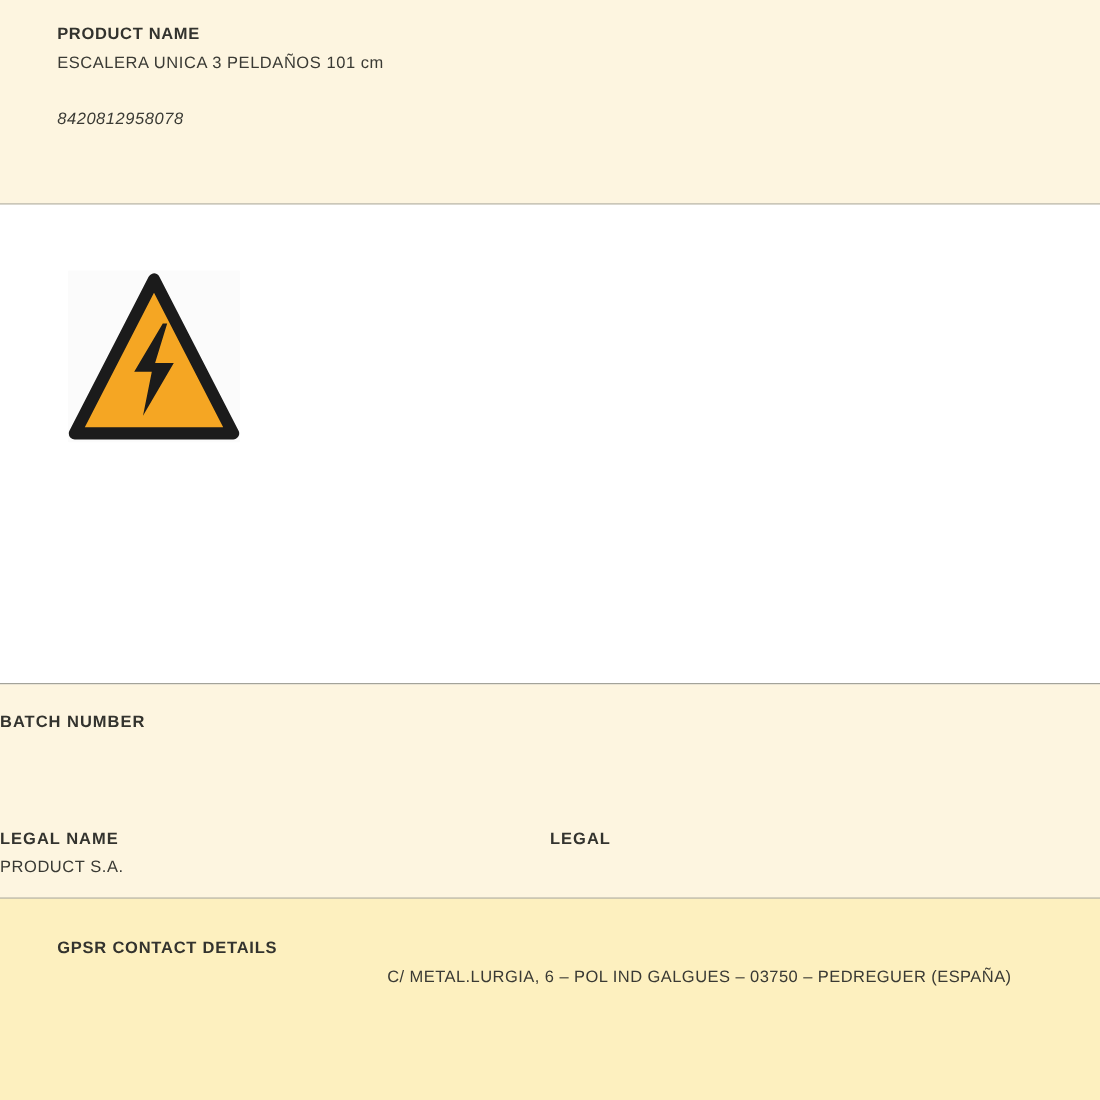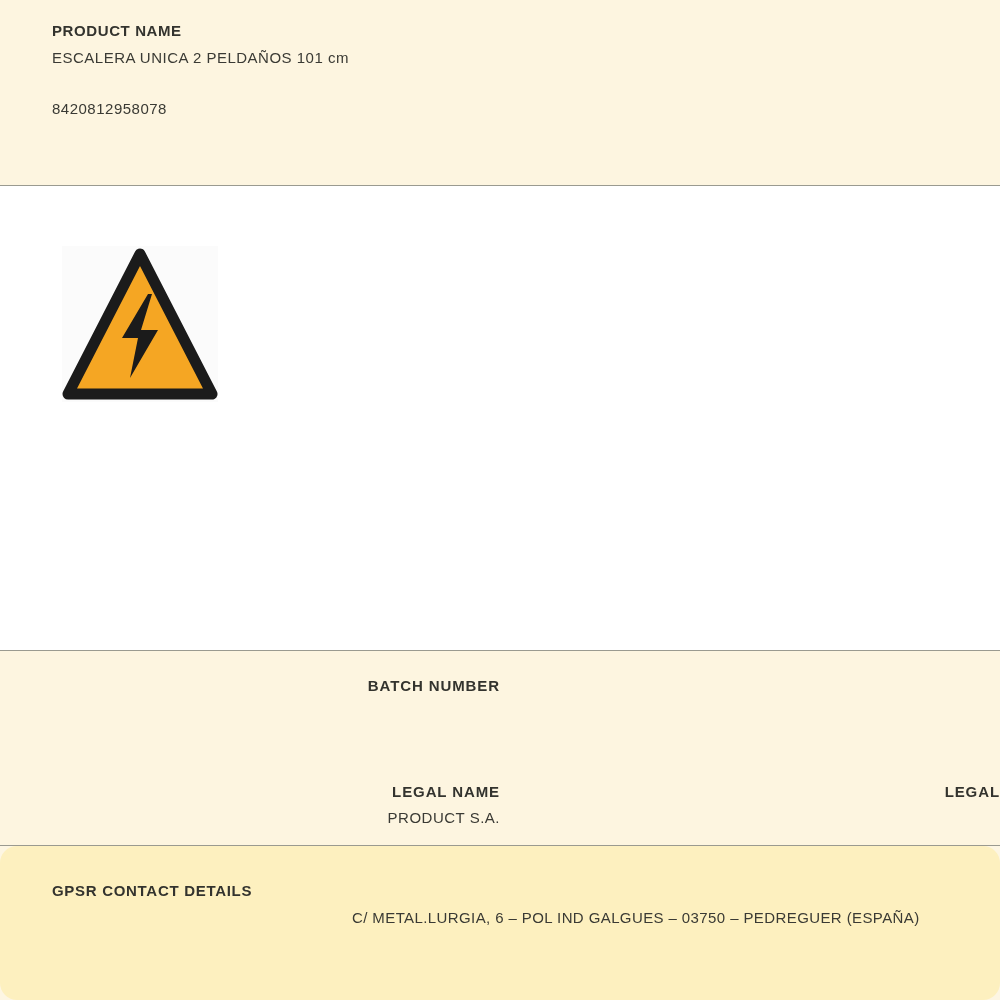--- a/index.html
+++ b/index.html
@@ -39,20 +39,21 @@
     margin: 0 0 10px 0;
   }
   .field-value {
     font-size: 15px;
     letter-spacing: 0.5px;
     color: #3a3a34;
     margin: 0 0 34px 0;
   }
   .field-value.last {
     margin-bottom: 0;
+    font-style: italic;
   }
 
   
   .section-picto {
     background: #ffffff;
     flex: 1 1 auto;
     position: relative;
     border-bottom: 1px solid #9a9a90;
   }
   .picto-wrap {
@@ -74,21 +75,21 @@
     padding: 26px 0 22px 0;
     box-sizing: border-box;
     height: 195px;
   }
   .grid-row {
     display: flex;
     width: 100%;
   }
   .grid-cell {
     width: 50%;
-    text-align: right;
+    text-align: left;
   }
   .cell-label {
     font-size: 15px;
     font-weight: bold;
     letter-spacing: 0.9px;
     color: #33332e;
     margin: 0;
   }
   .cell-value {
     font-size: 15px;
@@ -97,25 +98,24 @@
     margin: 9px 0 0 0;
     min-height: 18px;
   }
   .row-gap {
     height: 62px;
   }
 
   
   .section-contact {
     background: #fdf0bf;
-    height: 154px;
+    height: 183px;
     box-sizing: border-box;
     padding: 36px 0 0 0;
     position: relative;
-    border-radius: 17px;
   }
   .contact-label {
     position: absolute;
     left: 52px;
     top: 36px;
     font-size: 15px;
     font-weight: bold;
     letter-spacing: 0.7px;
     color: #33332e;
   }
@@ -128,21 +128,21 @@
     color: #3a3a34;
   }
 </style>
 </head>
 <body>
 
 <div class="page">
 
   <div class="section-top">
     <p class="field-label">PRODUCT NAME</p>
-    <p class="field-value">ESCALERA UNICA 2 PELDAÑOS 101 cm</p>
+    <p class="field-value">ESCALERA UNICA 3 PELDAÑOS 101 cm</p>
     <p class="field-value last">8420812958078</p>
   </div>
 
   <div class="section-picto">
     <div class="picto-wrap">
       <svg width="156" height="156" viewBox="0 0 156 156" xmlns="http://www.w3.org/2000/svg">
         <polygon points="78,8 150,148 6,148" fill="#f5a623" stroke="#1b1b1b" stroke-width="11" stroke-linejoin="round"></polygon>
         <polygon points="86,48 60,92 76,92 68,132 96,84 79,84 90,48" fill="#1b1b1b"></polygon>
       </svg>
     </div>

